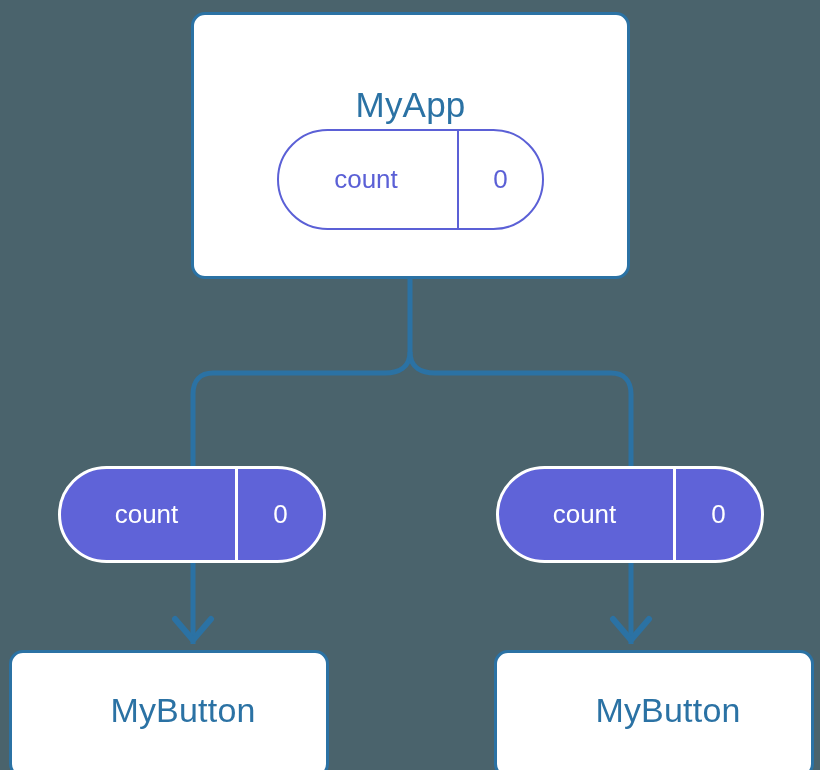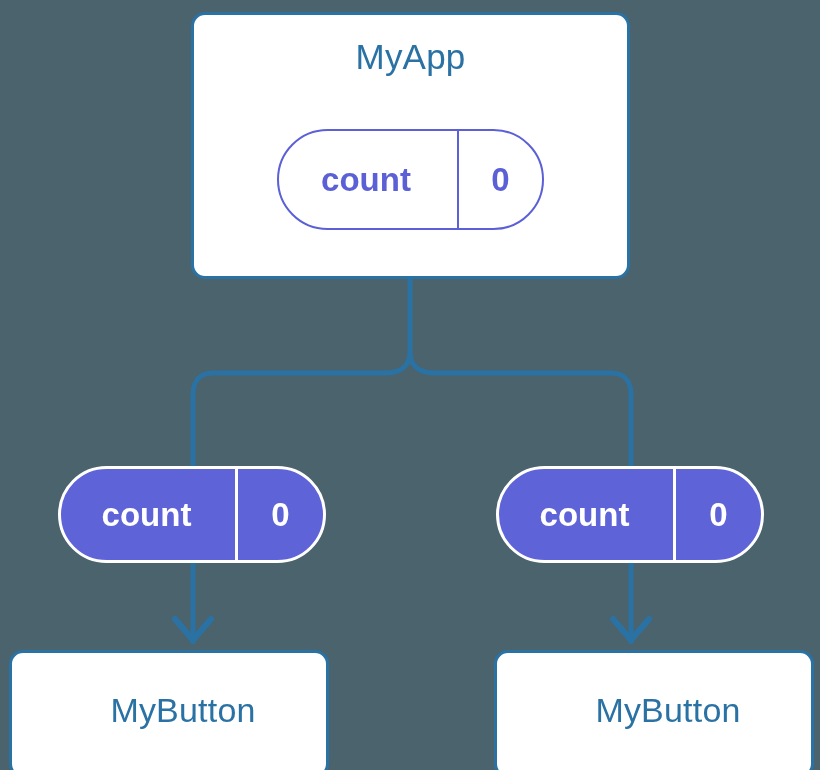--- a/index.html
+++ b/index.html
@@ -47,21 +47,21 @@
     white-space: nowrap;
   }
 
   #app-box {
     left: 191px;
     top: 12px;
     width: 439px;
     height: 267px;
   }
   #app-box .comp-title {
-    margin-top: 22px;
+    margin-top: 70px;
   }
 
   .btn-box {
     top: 650px;
     width: 320px;
     height: 128px;
     display: flex;
     align-items: flex-start;
     justify-content: center;
   }
@@ -80,25 +80,24 @@
     align-items: stretch;
     box-sizing: border-box;
     border-radius: 999px;
     overflow: hidden;
   }
   .pill .pill-key,
   .pill .pill-val {
     display: flex;
     align-items: center;
     justify-content: center;
-    font-size: 33px;
+    font-size: 26px;
     font-family: "Liberation Sans", sans-serif;
     white-space: nowrap;
     box-sizing: border-box;
-    font-weight: bold;
   }
 
   
   #app-state {
     left: 277px;
     top: 129px;
     width: 267px;
     height: 101px;
     border: 2px solid #5b60d6;
     background: #ffffff;

